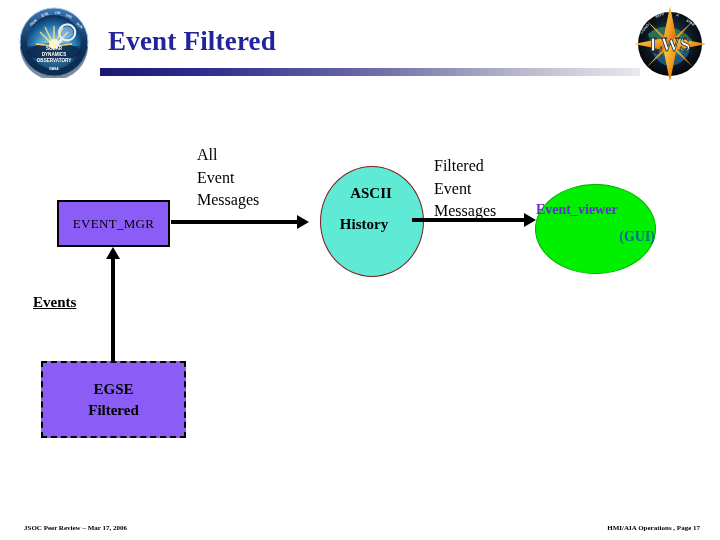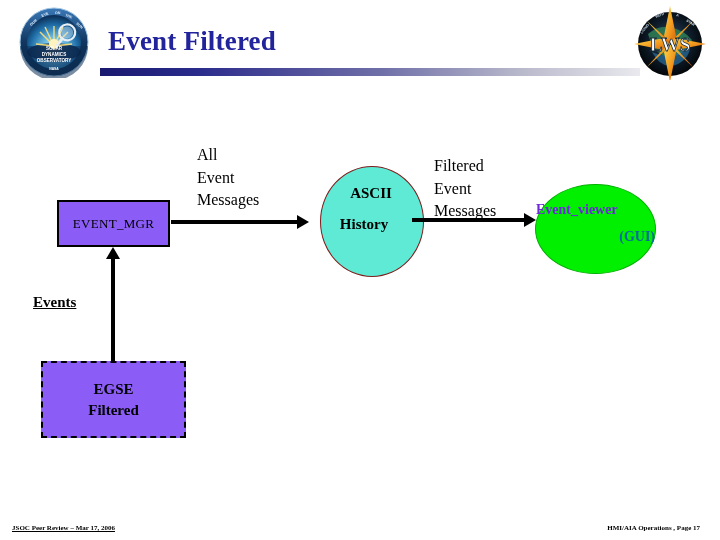--- a/index.html
+++ b/index.html
@@ -197,21 +197,21 @@
   
   .footer-text {
     position: absolute;
     top: 524px;
     font-family: "Liberation Serif", "DejaVu Serif", serif;
     font-size: 7px;
     font-weight: bold;
     color: #000000;
     white-space: nowrap;
   }
-  #footer-left { left: 12px; text-decoration: underline; }
+  #footer-left { left: 24px; }
   #footer-right { right: 20px; }
 </style>
 </head>
 <body>
 
 <div id="sdo-logo">
   <svg viewBox="0 0 80 72" width="80" height="72" aria-hidden="true">
     <defs>
       <radialGradient id="sdoSky" cx="50%" cy="62%" r="62%">
         <stop offset="0%" stop-color="#ffe9a8"></stop>

